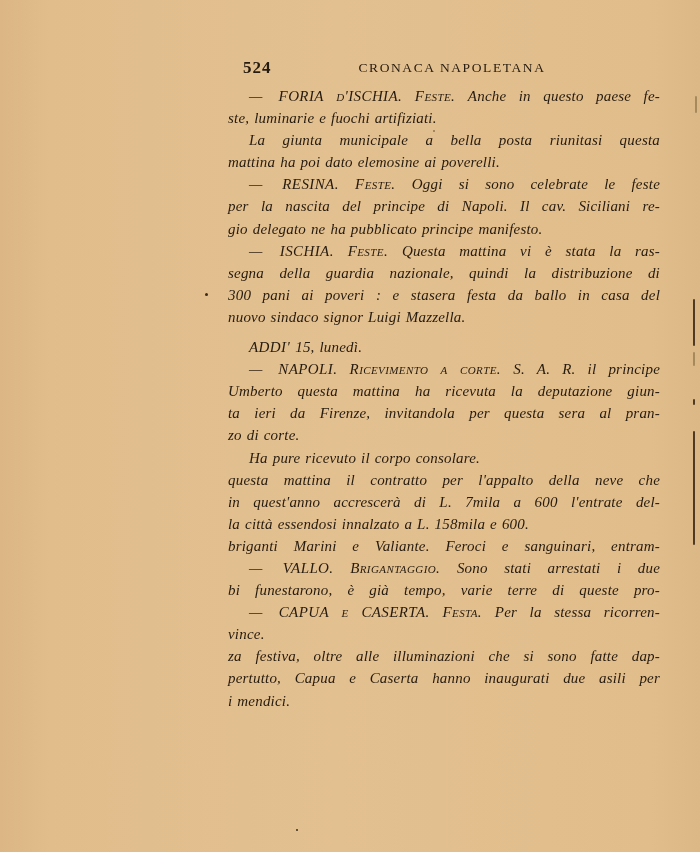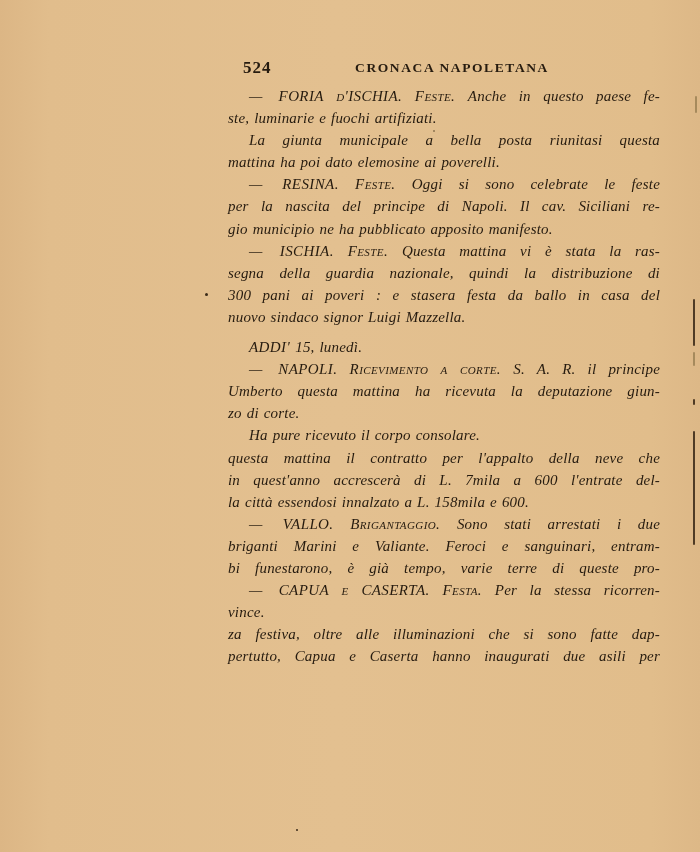--- a/index.html
+++ b/index.html
@@ -22,21 +22,21 @@
     width: 432px;
   }
 
   .header { position: relative; height: 19px; }
   .pagenum {
     position: absolute; left: 15px; top: 0;
     font-size: 17px; font-weight: bold; letter-spacing: 1px;
   }
   .running-title {
     display: block; text-align: center; padding-left: 16px;
-    font-size: 13.5px; font-weight: bold; letter-spacing: 1.6px;
+    font-size: 13.5px; font-weight: normal; letter-spacing: 1.6px;
     padding-top: 2px;
   }
 
   .text-block { margin-top: 8px; font-style: italic; }
 
   .line {
     font-size: 15px;
     line-height: 22.1px;
     height: 22.1px;
     text-align: justify;
@@ -69,40 +69,42 @@
       <span class="pagenum">524</span>
       <span class="running-title">CRONACA NAPOLETANA</span>
     </div>
     <div class="text-block">
         <div class="line indent"><span class="run-dash">— </span><span class="run-caps">FORIA </span><span class="run-sc">d'</span><span class="run-caps">ISCHIA. </span><span class="run-sc">Feste. </span><span class="run-plain">Anche in questo paese fe-</span></div>
         <div class="line last"><span class="run-plain">ste, luminarie e fuochi artifiziati.</span></div>
         <div class="line indent"><span class="run-plain">La giunta municipale a bella posta riunitasi questa</span></div>
         <div class="line last"><span class="run-plain">mattina ha poi dato elemosine ai poverelli.</span></div>
         <div class="line indent"><span class="run-dash">— </span><span class="run-caps">RESINA. </span><span class="run-sc">Feste. </span><span class="run-plain">Oggi si sono celebrate le feste</span></div>
         <div class="line"><span class="run-plain">per la nascita del principe di Napoli. Il cav. Siciliani re-</span></div>
-        <div class="line last"><span class="run-plain">gio municipio ne ha pubblicato apposito manifesto.</span></div>
+        <div class="line last"><span class="run-plain">gio delegato ne ha pubblicato principe manifesto.</span></div>
         <div class="line indent"><span class="run-dash">— </span><span class="run-caps">ISCHIA. </span><span class="run-sc">Feste. </span><span class="run-plain">Questa mattina vi è stata la ras-</span></div>
         <div class="line"><span class="run-plain">segna della guardia nazionale, quindi la distribuzione di</span></div>
         <div class="line"><span class="run-plain">300 pani ai poveri : e stasera festa da ballo in casa del</span></div>
         <div class="line last"><span class="run-plain">nuovo sindaco signor Luigi Mazzella.</span></div>
         <div class="line indent last gap"><span class="run-caps">ADDI' </span><span class="run-plain">15, lunedì.</span></div>
         <div class="line indent"><span class="run-dash">— </span><span class="run-caps">NAPOLI. </span><span class="run-sc">Ricevimento a corte. </span><span class="run-plain">S. A. R. il principe</span></div>
         <div class="line"><span class="run-plain">Umberto questa mattina ha ricevuta la deputazione giun-</span></div>
+        <div class="line"><span class="run-plain">ta ieri da Firenze, invitandola per questa sera al pran-</span></div>
         <div class="line last"><span class="run-plain">zo di corte.</span></div>
         <div class="line indent last"><span class="run-plain">Ha pure ricevuto il corpo consolare.</span></div>
         <div class="line"><span class="run-plain">questa mattina il contratto per l'appalto della neve che</span></div>
         <div class="line"><span class="run-plain">in quest'anno accrescerà di L. 7mila a 600 l'entrate del-</span></div>
         <div class="line last"><span class="run-plain">la città essendosi innalzato a L. 158mila e 600.</span></div>
+        <div class="line"><span class="run-plain">briganti Marini e Valiante. Feroci e sanguinari, entram-</span></div>
         <div class="line indent"><span class="run-dash">— </span><span class="run-caps">VALLO. </span><span class="run-sc">Brigantaggio. </span><span class="run-plain">Sono stati arrestati i due</span></div>
-        <div class="line"><span class="run-plain">briganti Marini e Valiante. Feroci e sanguinari, entram-</span></div>
         <div class="line"><span class="run-plain">bi funestarono, è già tempo, varie terre di queste pro-</span></div>
         <div class="line indent"><span class="run-dash">— </span><span class="run-caps">CAPUA </span><span class="run-sc">e </span><span class="run-caps">CASERTA. </span><span class="run-sc">Festa. </span><span class="run-plain">Per la stessa ricorren-</span></div>
         <div class="line last"><span class="run-plain">vince.</span></div>
         <div class="line"><span class="run-plain">za festiva, oltre alle illuminazioni che si sono fatte dap-</span></div>
         <div class="line"><span class="run-plain">pertutto, Capua e Caserta hanno inaugurati due asili per</span></div>
+        <div class="line last"><span class="run-plain">i mendici.</span></div>
       </div>
   </div>
   <div id="artifacts">
       <div class="edge-mark faint" style="left: 695px; top: 96px; height: 17px;"></div>
       <div class="edge-mark dark" style="left: 693px; top: 299px; height: 47px;"></div>
       <div class="edge-mark faint" style="left: 693px; top: 352px; height: 14px;"></div>
       <div class="edge-mark dark" style="left: 693px; top: 399px; height: 6px;"></div>
       <div class="edge-mark dark" style="left: 693px; top: 431px; height: 114px;"></div>
       <div class="speck dark" style="left: 205px; top: 293px; width: 3px; height: 3px;"></div>
       <div class="speck faint" style="left: 433px; top: 130px; width: 2px; height: 2px;"></div>

